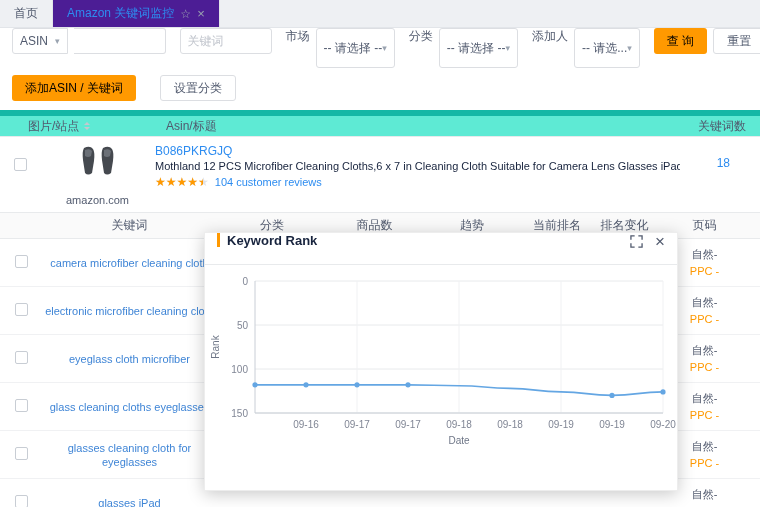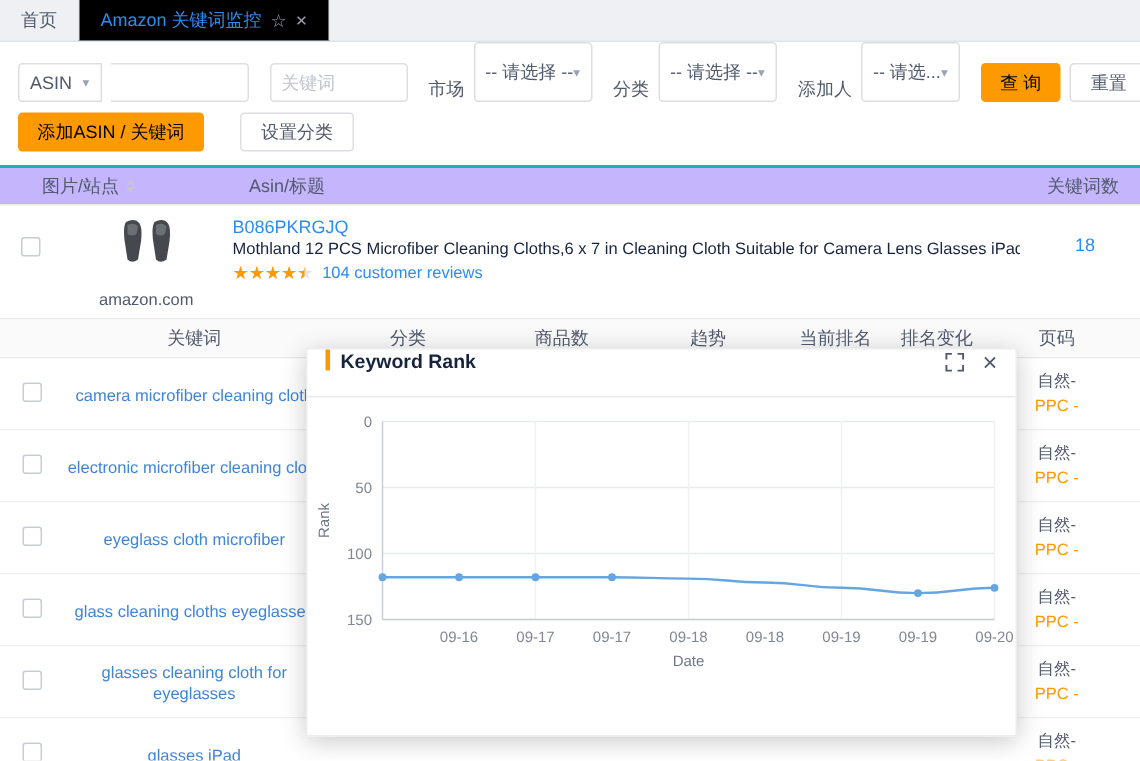--- a/index.html
+++ b/index.html
@@ -2,45 +2,45 @@
 <html><head>
 <meta charset="utf-8">
 <style>
 *{box-sizing:border-box;margin:0;padding:0}
 html,body{width:760px;height:507px;overflow:hidden}
 body{font-family:"Liberation Sans",sans-serif;font-size:12px;color:#515a6e;background:#fff;position:relative}
 
 
 .tabbar{height:28px;background:#eef0f3;display:flex;align-items:stretch;border-bottom:1px solid #e2e5e9}
 .tab{display:flex;align-items:center;padding:0 14px;color:#515a6e;cursor:pointer}
-.tab.active{background:#000000;color:#2d8cf0;border-left:1px solid #e2e5e9;border-right:1px solid #e2e5e9;gap:6px}
+.tab.active{background:#4c1d95;color:#2d8cf0;border-left:1px solid #e2e5e9;border-right:1px solid #e2e5e9;gap:6px}
 .tab .star{color:#9aa3b0;font-size:12px}
 .tab .close{color:#9aa3b0;font-size:13px;line-height:1}
 
 
-.filter-row{display:flex;align-items:flex-end;padding:0 12px 4px;gap:6px;background:#fff}
+.filter-row{display:flex;align-items:flex-start;padding:0 12px 4px;gap:6px;background:#fff}
 .combo{height:26px;border:1px solid #dcdee2;border-radius:3px 0 0 3px;display:flex;align-items:center;padding:0 7px;gap:7px;background:#fff}
 .arr{color:#9aa3b0;font-size:9px}
 .inp{height:26px;border:1px solid #dcdee2;border-radius:3px;padding:0 7px;font:12px "Liberation Sans",sans-serif;color:#515a6e;outline:none}
 .inp::placeholder{color:#c0c4cc}
 .asin-inp{width:92px;border-left:none;border-radius:0 3px 3px 0}
 .kw-inp{width:92px;margin-left:8px}
 .lbl{margin-left:8px;white-space:nowrap}
 .sel{height:40px;border:1px solid #dcdee2;border-radius:3px;display:flex;align-items:center;justify-content:space-between;padding:0 7px;width:98px;background:#fff;cursor:pointer}
 .sel.narrow{width:68px}
 .sel span:first-child{overflow:hidden;white-space:nowrap}
 .btn{height:26px;border:none;border-radius:3px;padding:0 13px;font:12px "Liberation Sans",sans-serif;cursor:pointer;white-space:nowrap}
 .btn.orange{background:#ff9900;color:#000000;margin-left:8px}
 .btn.plain{background:#fff;border:1px solid #dcdee2;color:#515a6e}
 
 
 .toolbar{padding:3px 12px 9px;display:flex;gap:24px;background:#fff}
 
 
-.outer-header{display:grid;grid-template-columns:150px 1fr 90px;align-items:center;height:27px;background:#c4b5fd;border-top:2px solid #14b8a6;border-bottom:1px solid #e8eaec}
+.outer-header{display:grid;grid-template-columns:150px 1fr 90px;align-items:center;height:27px;background:#5eead4;border-top:6px solid #14b8a6;border-bottom:1px solid #e8eaec}
 .oh-image{padding-left:28px;display:flex;align-items:center;gap:5px}
 .oh-title{padding-left:16px}
 .oh-count{text-align:right;padding-right:14px}
 .sort{display:inline-flex;flex-direction:column;gap:2px}
 .sort i{width:0;height:0;border:3px solid transparent;display:block}
 .sort .up{border-bottom-color:#c5c8ce;border-top-width:0}
 .sort .down{border-top-color:#c5c8ce;border-bottom-width:0}
 
 .product-row{display:grid;grid-template-columns:40px 115px 1fr 80px;border-bottom:1px solid #e8eaec;padding:7px 0 6px;align-items:start;background:#fff}
 .cb-cell{display:flex;justify-content:center;padding-top:14px}

